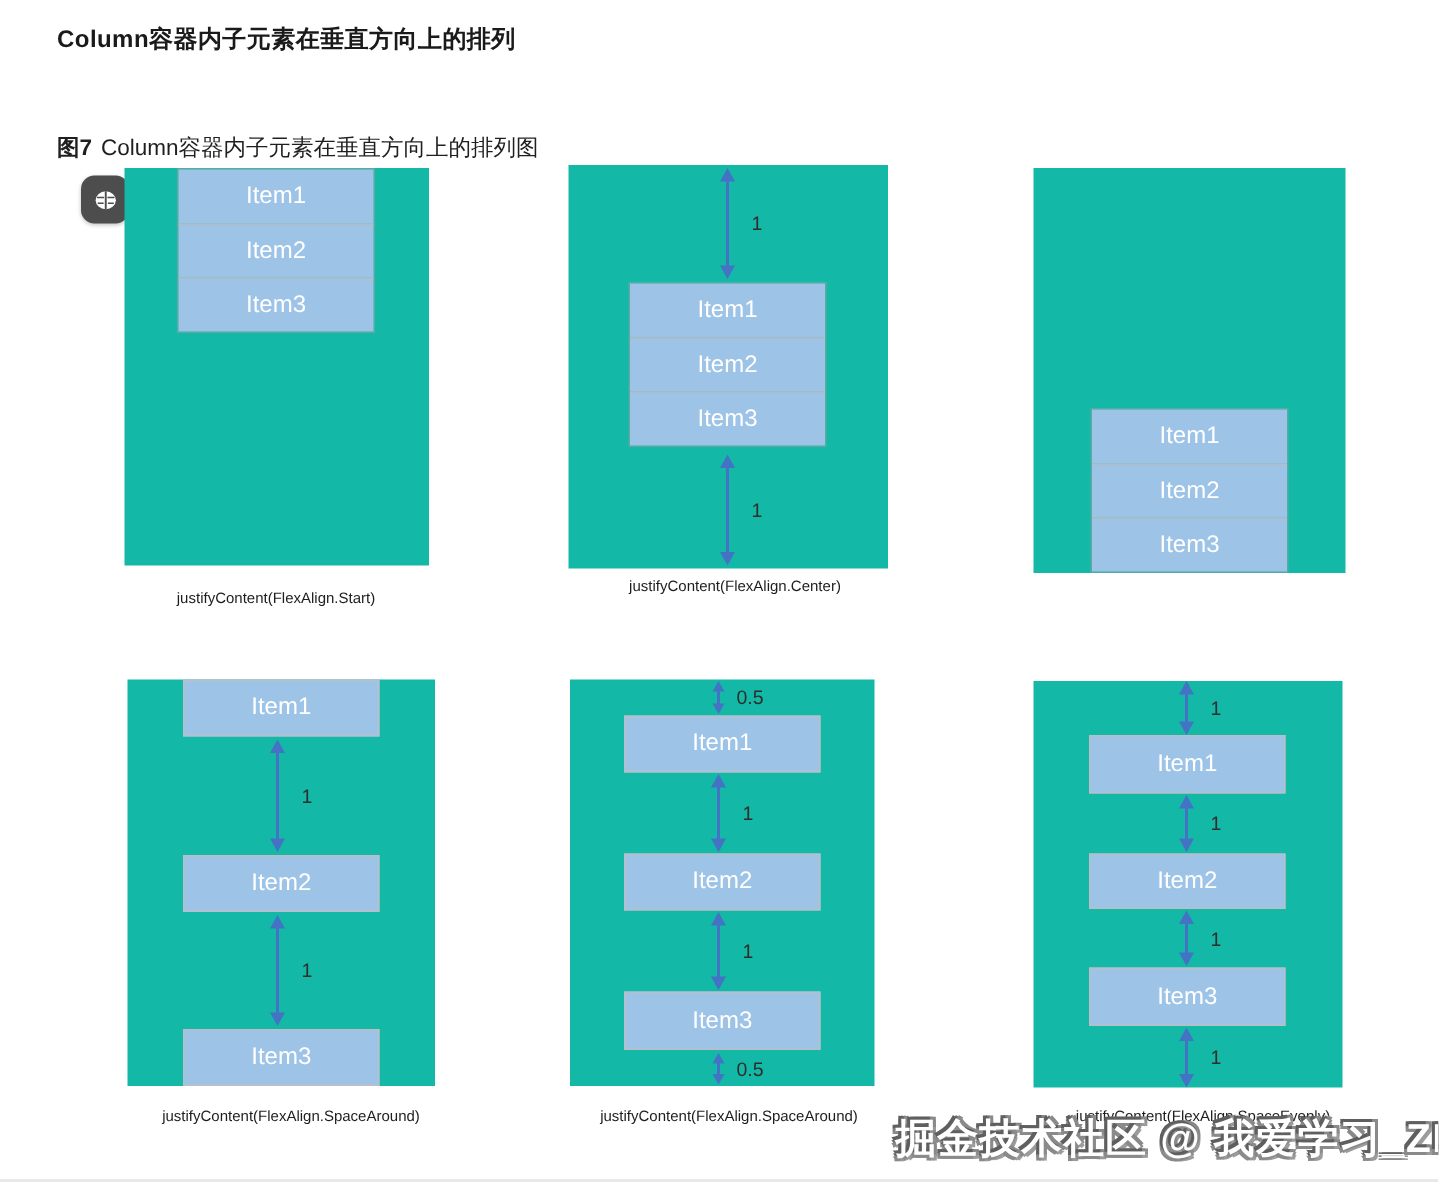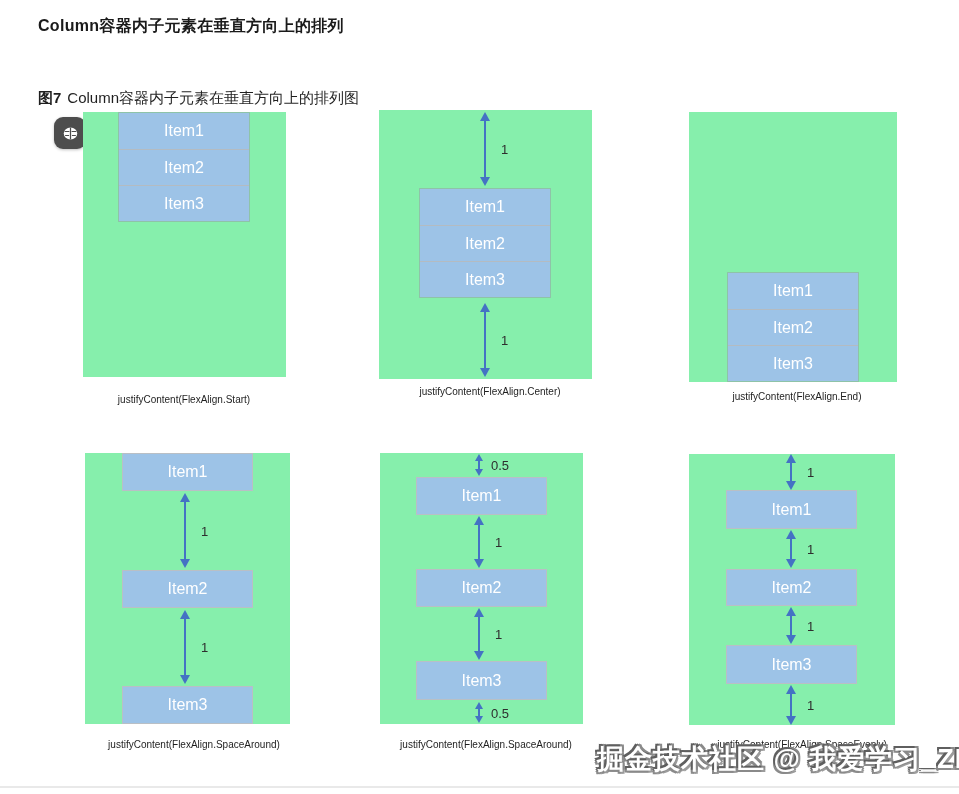--- a/index.html
+++ b/index.html
@@ -11,21 +11,21 @@
   .page-title {
     position:absolute; left:38px; top:16px;
     font-size:16px; font-weight:700; color:#1a1a1a; letter-spacing:.3px;
   }
   .figure-caption {
     position:absolute; left:38px; top:57px;
     font-size:15px; color:#1f1f1f;margin-top:32px;
   }
   .figure-caption .fig-label { font-weight:700; margin-right:6px; }
 
-  .ctr { position:absolute; background:#86efac; }
+  .ctr { position:absolute; background:#14b8a6; }
 
   
   .stack { position:absolute; border:1px solid rgba(150,158,166,.55); }
   .stack .item {
     height:36px; background:#9dc3e7; color:#ffffff; font-size:16px;
     display:flex; align-items:center; justify-content:center;
   }
   .stack .item + .item { border-top:1px solid #b4bbc1; }
 
   
@@ -130,21 +130,20 @@
   </div>
   <div class="caption" style="left:490px; top:386px;">justifyContent(FlexAlign.Center)</div>
 
   <div class="ctr" style="left:689px; top:112px; width:208px; height:270px;">
     <div class="stack" style="left:38px; top:160px; width:132px;">
       <div class="item">Item1</div>
       <div class="item">Item2</div>
       <div class="item">Item3</div>
     </div>
   </div>
-  <div class="caption" style="left:797px; top:391px;">justifyContent(FlexAlign.End)</div>
 
   <div class="ctr" style="left:85px; top:453px; width:205px; height:271px;">
     <div class="box" style="left:37px; top:0; width:131px; height:38px;">Item1</div>
     <div class="varrow" style="left:100px; top:40px; height:75px;">
       <i class="line"></i>
         <span class="lbl">1</span>
     </div>
     <div class="box" style="left:37px; top:117px; width:131px; height:38px;">Item2</div>
     <div class="varrow" style="left:100px; top:157px; height:74px;">
       <i class="line"></i>

